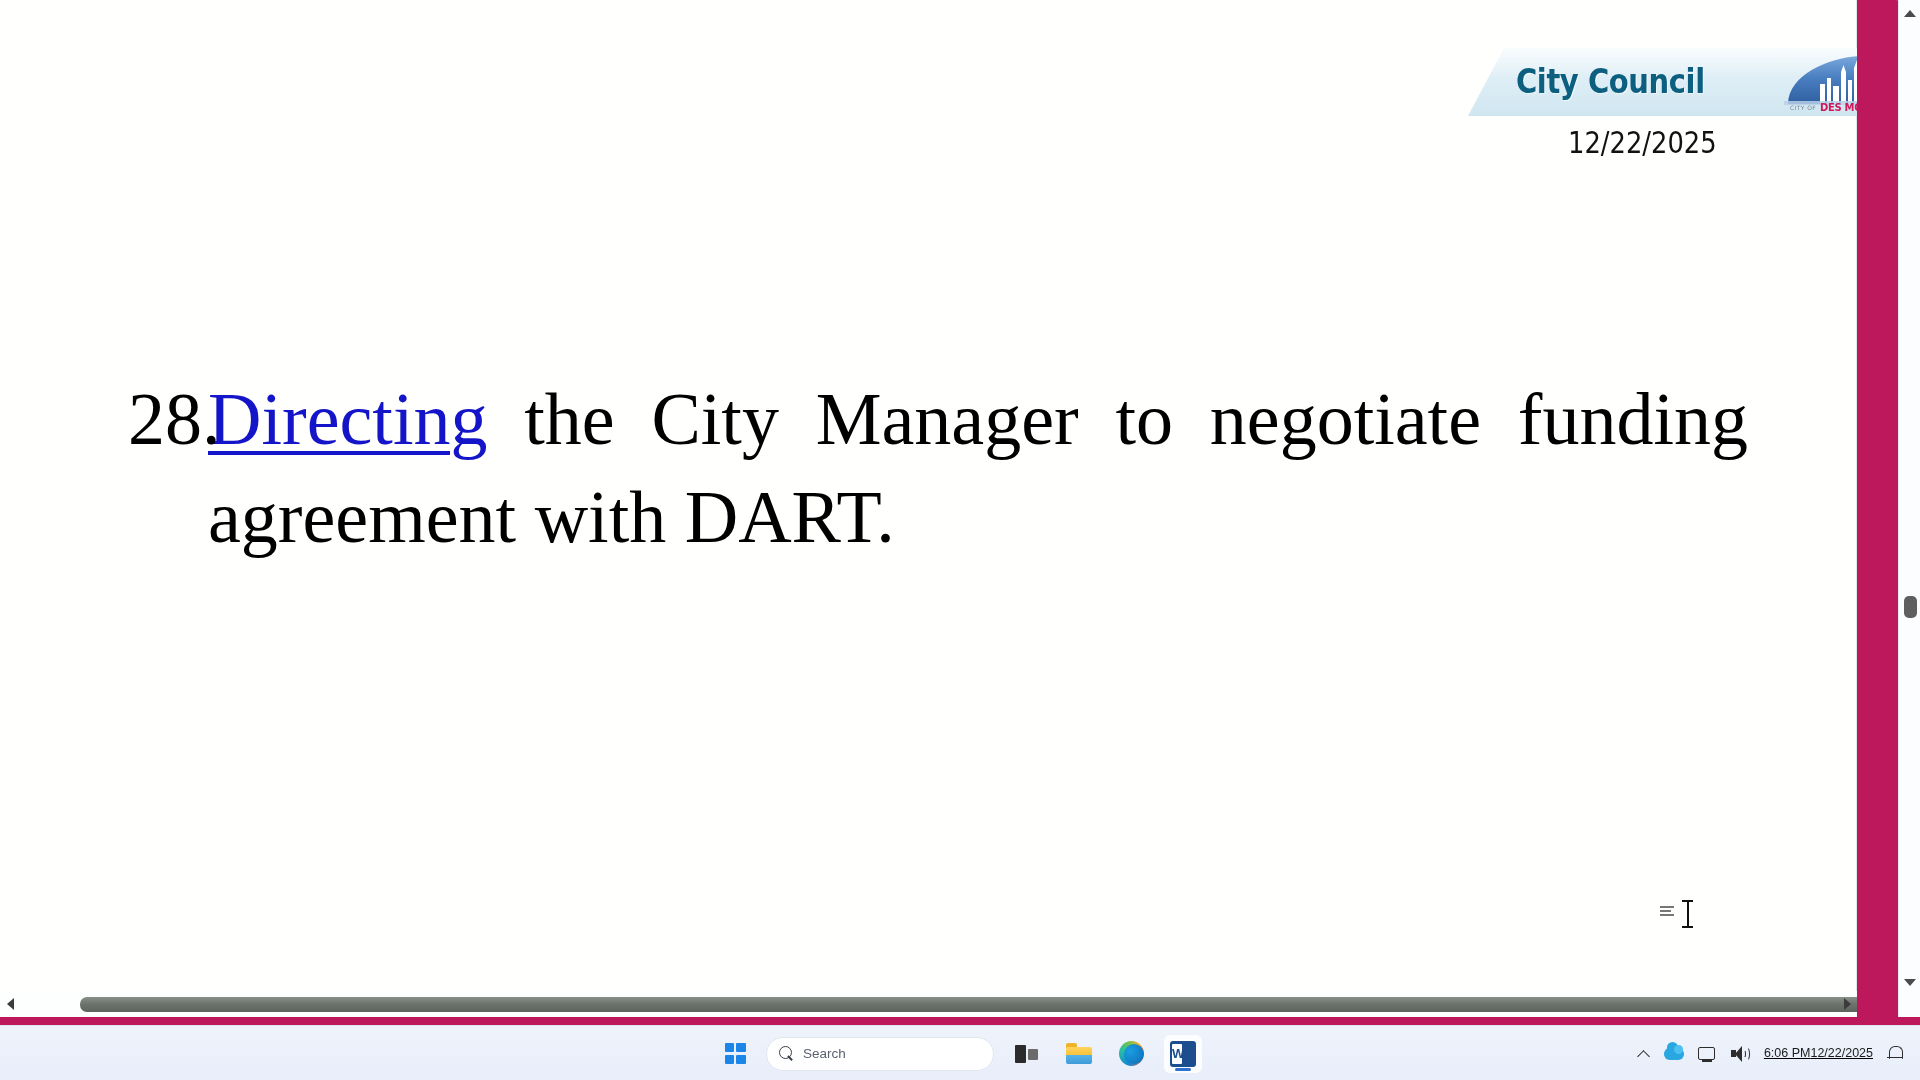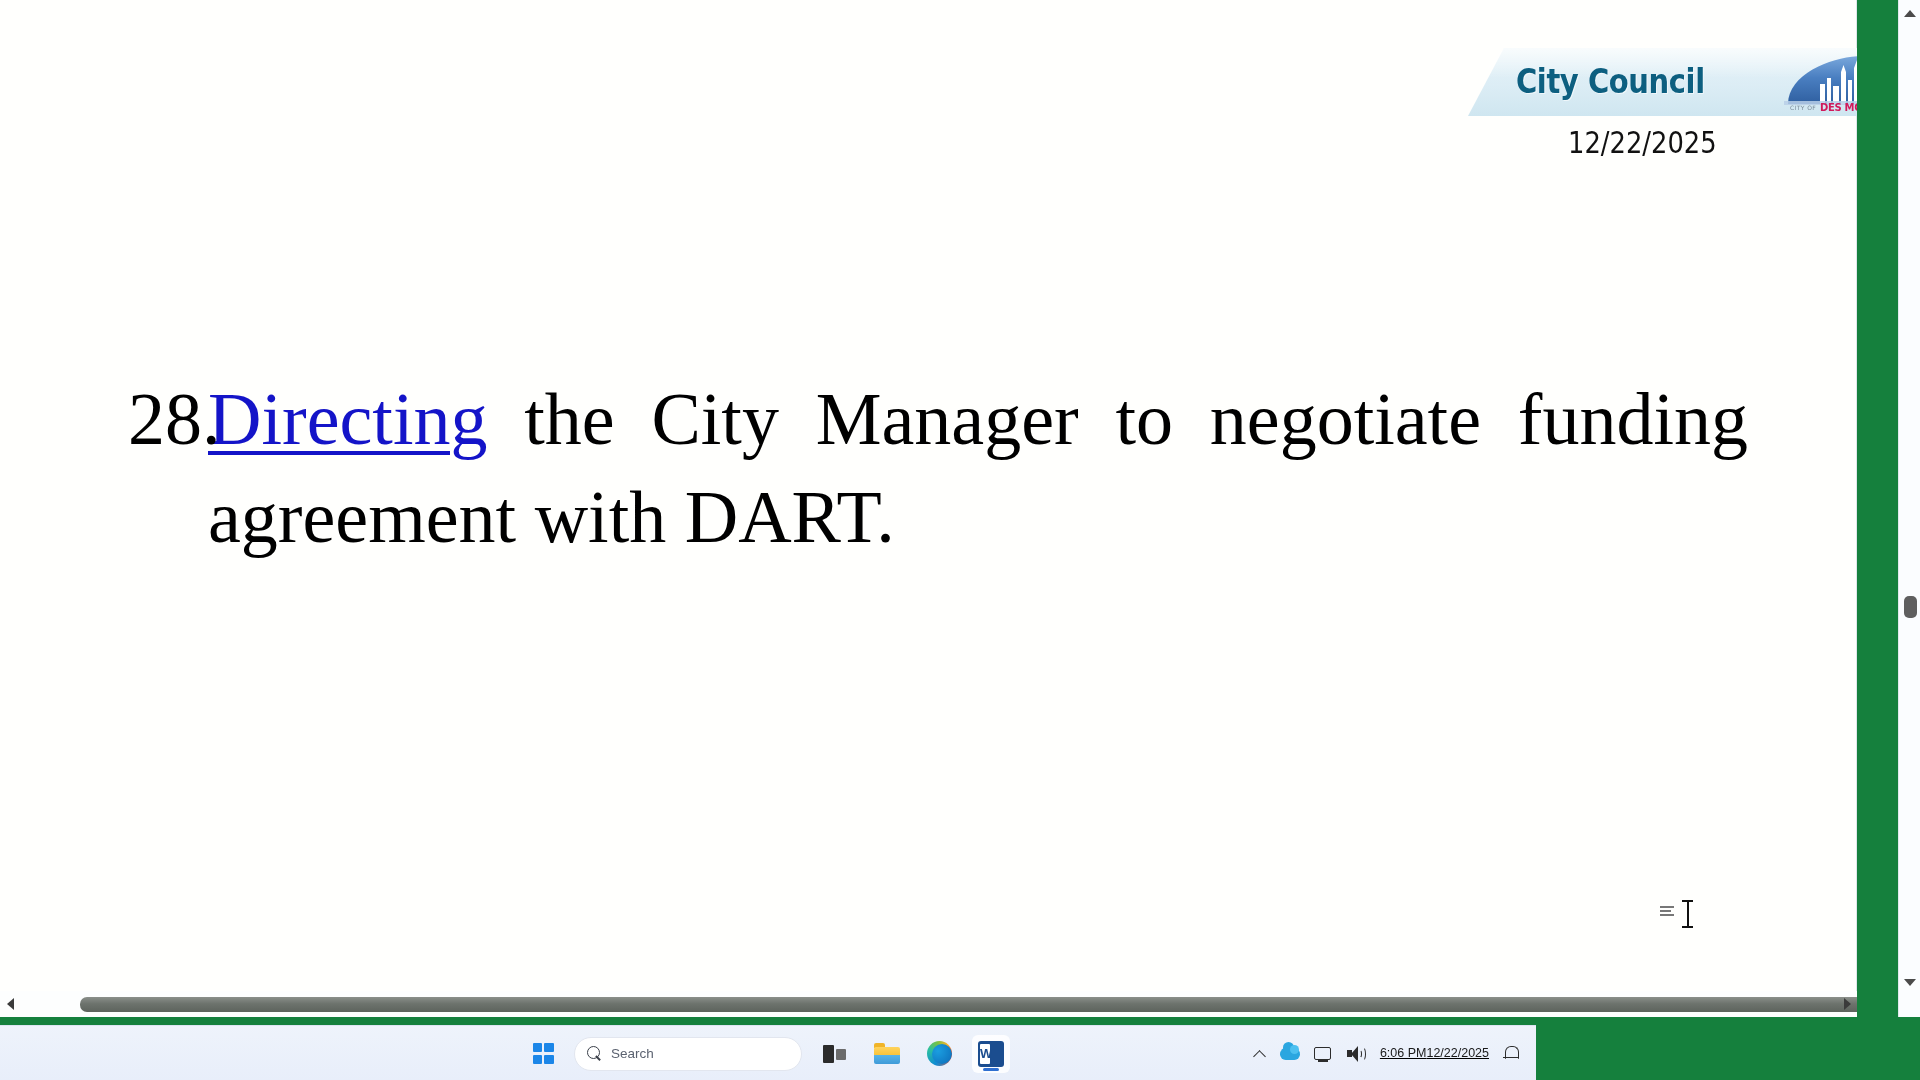--- a/index.html
+++ b/index.html
@@ -4,21 +4,21 @@
 <title>City Council Document</title>
 <style>
   * { margin:0; padding:0; box-sizing:border-box; }
   html, body {
     width:1920px; height:1080px;
     overflow:hidden;
     background:#ffffff;
     font-family:"Liberation Sans", sans-serif;
   }
 
-  #app { position:relative; width:1920px; height:1080px; background:#15803d; }
+  #app { position:relative; width:1920px; height:1080px; background:#be185d;border-radius:24px; }
 
   
   .doc-page {
     position:absolute;
     left:0; top:0;
     width:1857px; height:1017px;
     background:#fffffd;
     overflow:hidden;
   }
 
@@ -206,21 +206,21 @@
     left:80px; top:6px;
     width:1790px; height:15px;
     background:linear-gradient(180deg,#8a8f8a,#6d736d 45%,#5d635d);
     border-radius:7px;
   }
 
   
   .taskbar {
     position:absolute;
     left:0; bottom:0;
-    width:1536px; height:55px;
+    width:1920px; height:55px;
     background:linear-gradient(180deg,#eef3fb 0%, #e8eefa 100%);
     border-top:1px solid #dce4f2;
   }
   .tb-center {
     position:absolute;
     left:50%; top:0;
     transform:translateX(-50%);
     height:55px;
     display:flex; align-items:center; gap:14px;
   }

